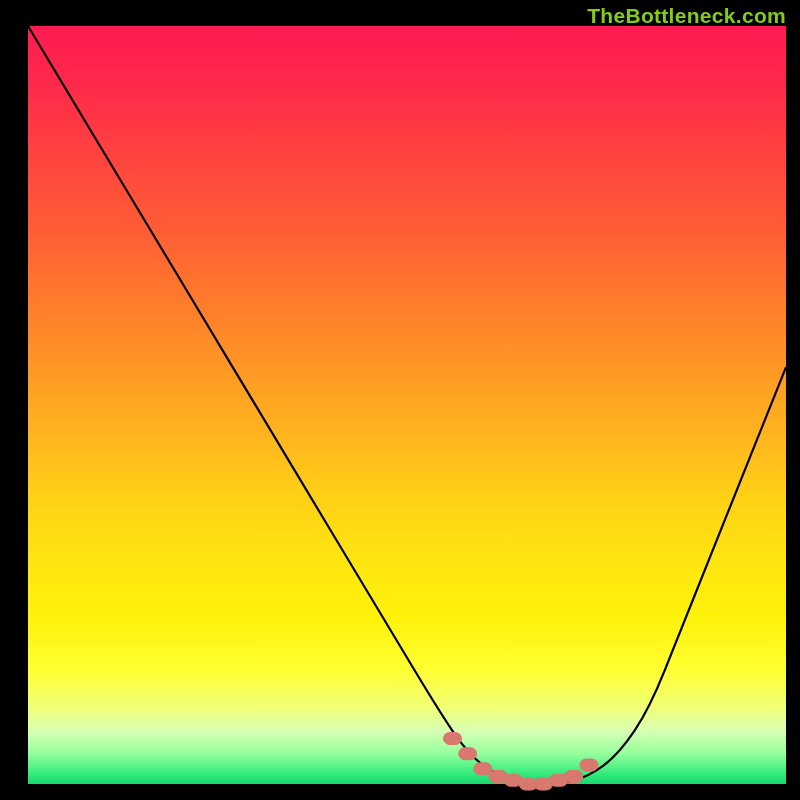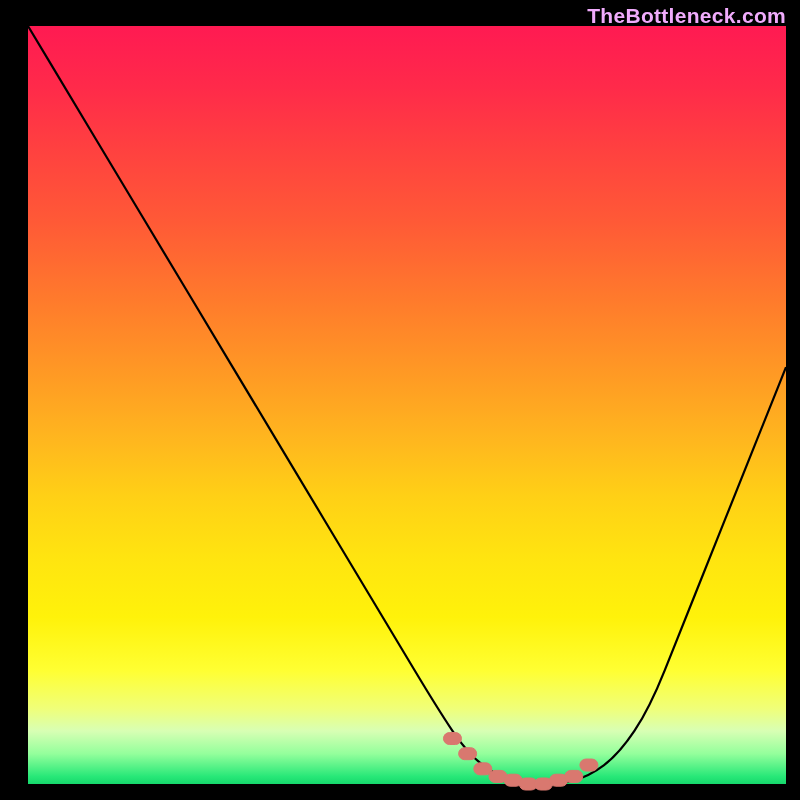--- a/index.html
+++ b/index.html
@@ -42,21 +42,21 @@
       #d8ffb4 93%,
       #94ff9c 96%,
       #28e878 99%,
       #16d86c 100%
     );
   }
   .watermark {
     position: absolute;
     top: 4px;
     right: 14px;
-    color: #f0abfc;
+    color: #84cc16;
     font-size: 21px;
     font-weight: 600;
     letter-spacing: 0.3px;
   }
   svg.curve {
     position: absolute;
     left: 0;
     top: 0;
     width: 758px;
     height: 758px;

